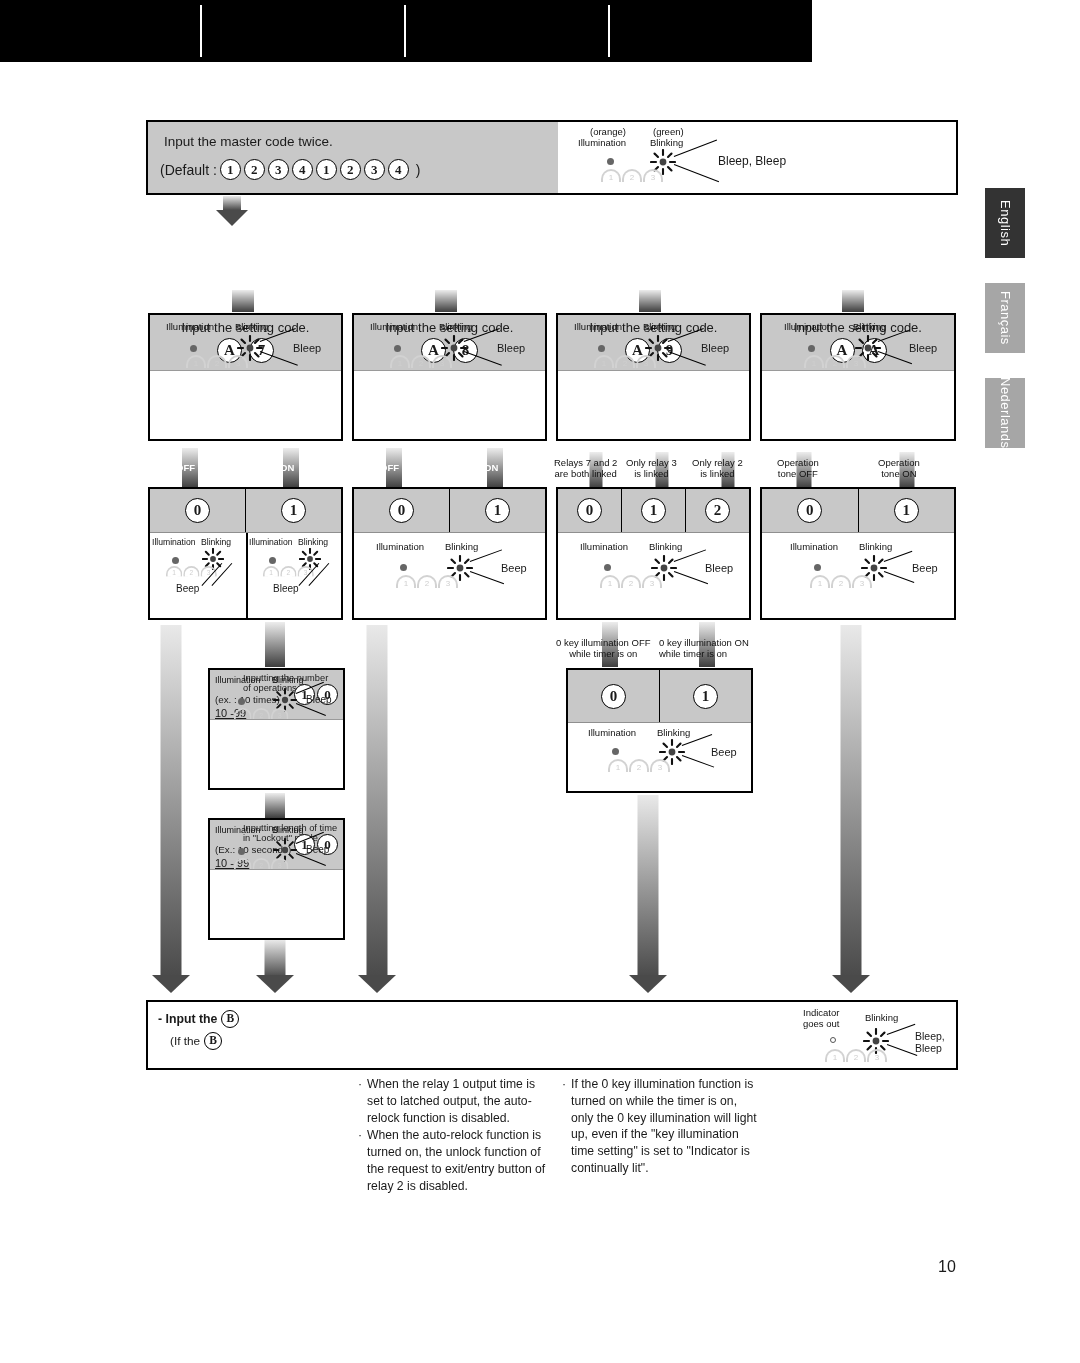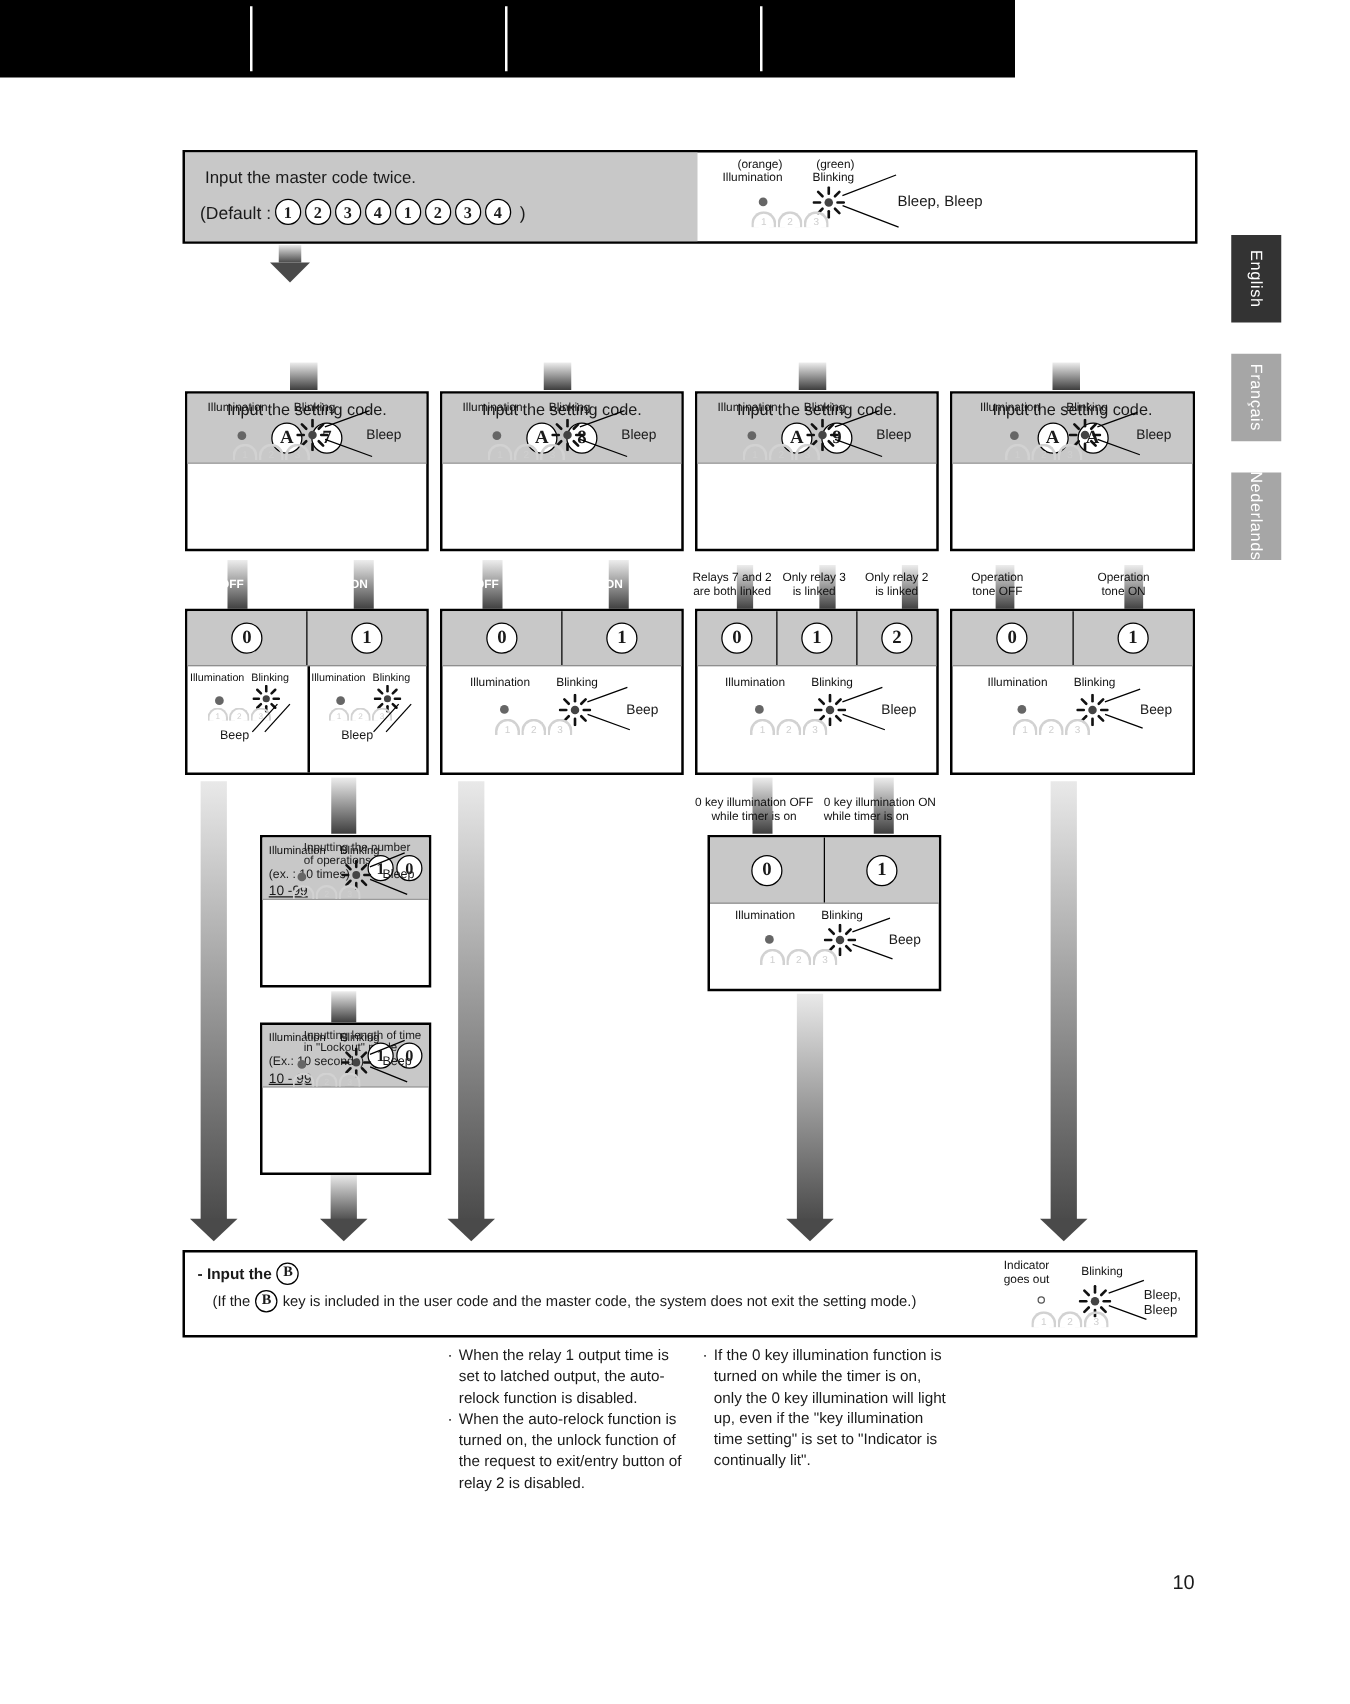--- a/index.html
+++ b/index.html
@@ -762,21 +762,20 @@
 </div>
 
 <div class="frame" id="botframe">
   <div class="bnote b1">
     <span>- Input the</span>
     <span class="key sm">B</span>
   </div>
   <div class="bnote b2">
     <span>(If the</span>
     <span class="key sm">B</span>
-    <span>key is included in the user code and the master code, the system does not exit the setting mode.)</span>
   </div>
 
   <div class="indic" style="left:655px; top:2px; width:155px; height:66px;">
     <div class="lbl" style="left:0px; top:4px; white-space:pre-line; line-height:1.15;">Indicator
 goes out</div>
     <div class="lbl" style="left:62px; top:8px;">Blinking</div>
     <div class="dot hollow" style="left:27px; top:33px;"></div>
     <svg class="star" style="left:60px; top:24px;" viewBox="0 0 26 26">
       <g stroke="#111" stroke-width="2.1" stroke-linecap="round">
         <line x1="13" y1="1" x2="13" y2="6"></line>

